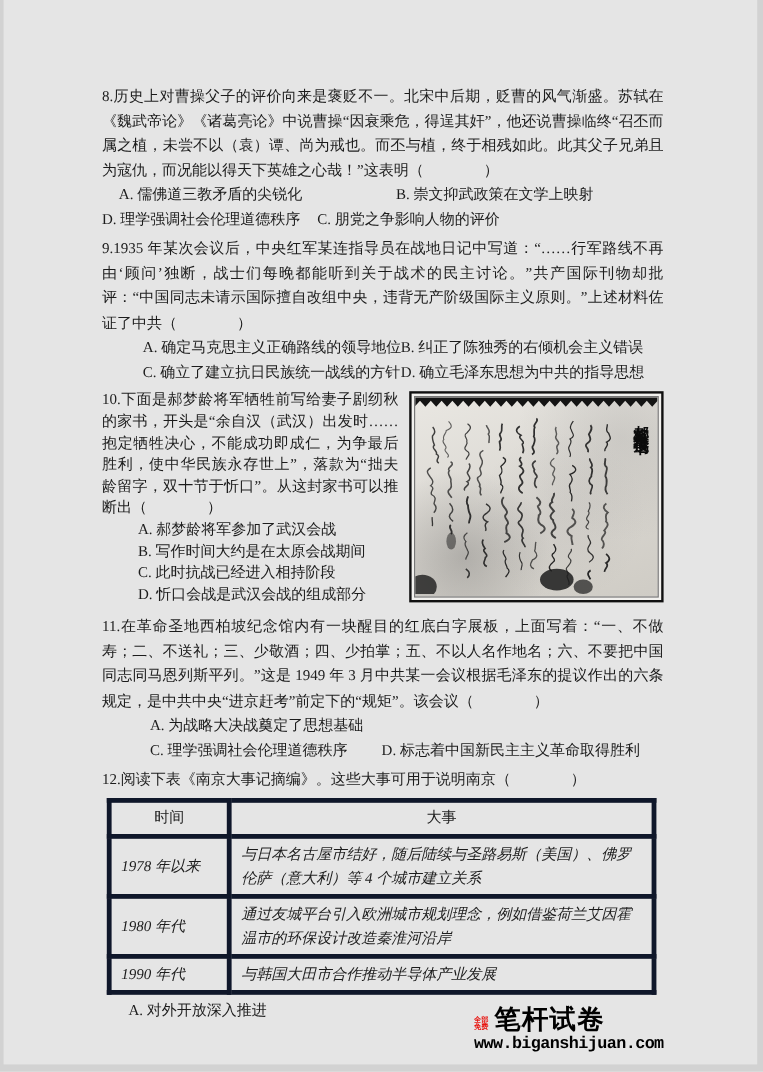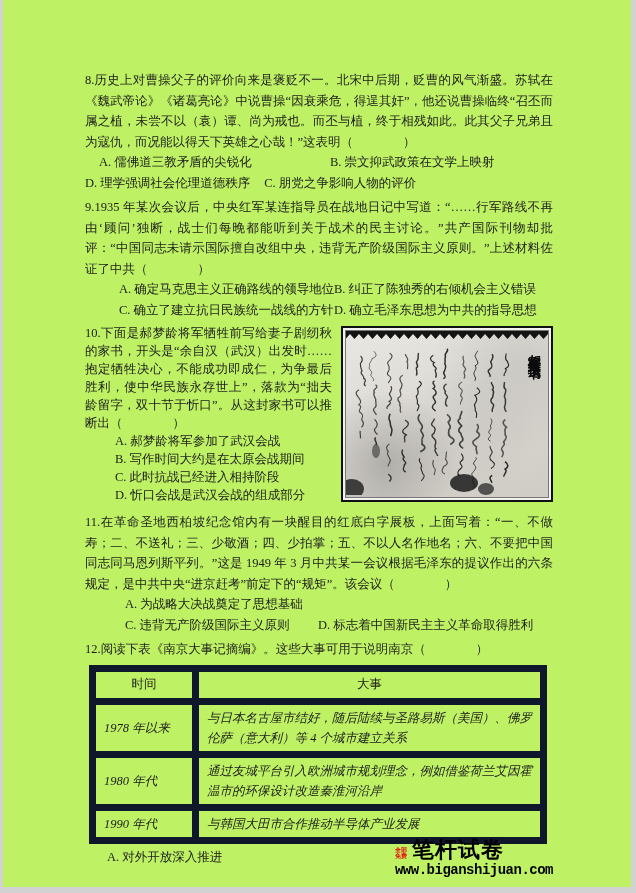--- a/index.html
+++ b/index.html
@@ -3,21 +3,21 @@
 <meta charset="utf-8">
 <style>
   html,body{margin:0;padding:0;}
   body{
     width:636px;height:893px;position:relative;
     background:#d2d2d2;overflow:hidden;
     font-family:"Liberation Serif","DejaVu Serif",serif;
   }
   .paper{
     position:absolute;left:3px;top:0;right:5px;bottom:6px;
-    background:#bef264;overflow:hidden;
+    background:#e5e5e5;overflow:hidden;
   }
   .content{
     position:absolute;left:82px;top:66px;width:468px;
     font-size:12.5px;line-height:20.5px;color:#1c1c1c;
   }
   .stem{text-align:justify;margin:0;}
   .q{margin-top:4px;}
   .optrow{display:flex;}
   .opt{white-space:nowrap;}
   
@@ -50,21 +50,21 @@
     letter-spacing:2px;line-height:1;
   }
   .strokes{position:absolute;left:0;top:0;}
 
   
   table.events{
     border-collapse:collapse;margin:5px 0 3px 4px;width:458px;
     font-size:12.5px;
   }
   table.events td,table.events th{
-    border:7px solid #0f172a;vertical-align:middle;
+    border:4px solid #0f172a;vertical-align:middle;
   }
   table.events th{
     font-weight:normal;text-align:center;height:26px;padding:0 4px;
   }
   table.events td{
     padding:3px 8px;line-height:20px;
     font-style:italic;
   }
   td.time{width:80px;padding-left:8px;white-space:nowrap;}
 
@@ -181,21 +181,21 @@
       <div class="optcol">C. 此时抗战已经进入相持阶段</div>
       <div class="optcol">D. 忻口会战是武汉会战的组成部分</div>
     </div>
 
     <div class="q q11">
       <p class="stem">11.在革命圣地西柏坡纪念馆内有一块醒目的红底白字展板，上面写着：“一、不做寿；二、不送礼；三、少敬酒；四、少拍掌；五、不以人名作地名；六、不要把中国同志同马恩列斯平列。”这是 1949 年 3 月中共某一会议根据毛泽东的提议作出的六条规定，是中共中央“进京赶考”前定下的“规矩”。该会议（　　　　）</p>
       <div class="optrow">
         <span class="opt o1">A. 为战略大决战奠定了思想基础</span>
       </div>
       <div class="optrow">
-        <span class="opt o1">C. 违背无产阶级国际主义原则</span>
+        <span class="opt o1">C. 理学强调社会伦理道德秩序</span>
         <span class="opt">D. 标志着中国新民主主义革命取得胜利</span>
       </div>
     </div>
 
     <div class="q q12">
       <p class="stem">12.阅读下表《南京大事记摘编》。这些大事可用于说明南京（　　　　）</p>
       <table class="events">
         <tbody>
             <tr>
           <th>时间</th>

